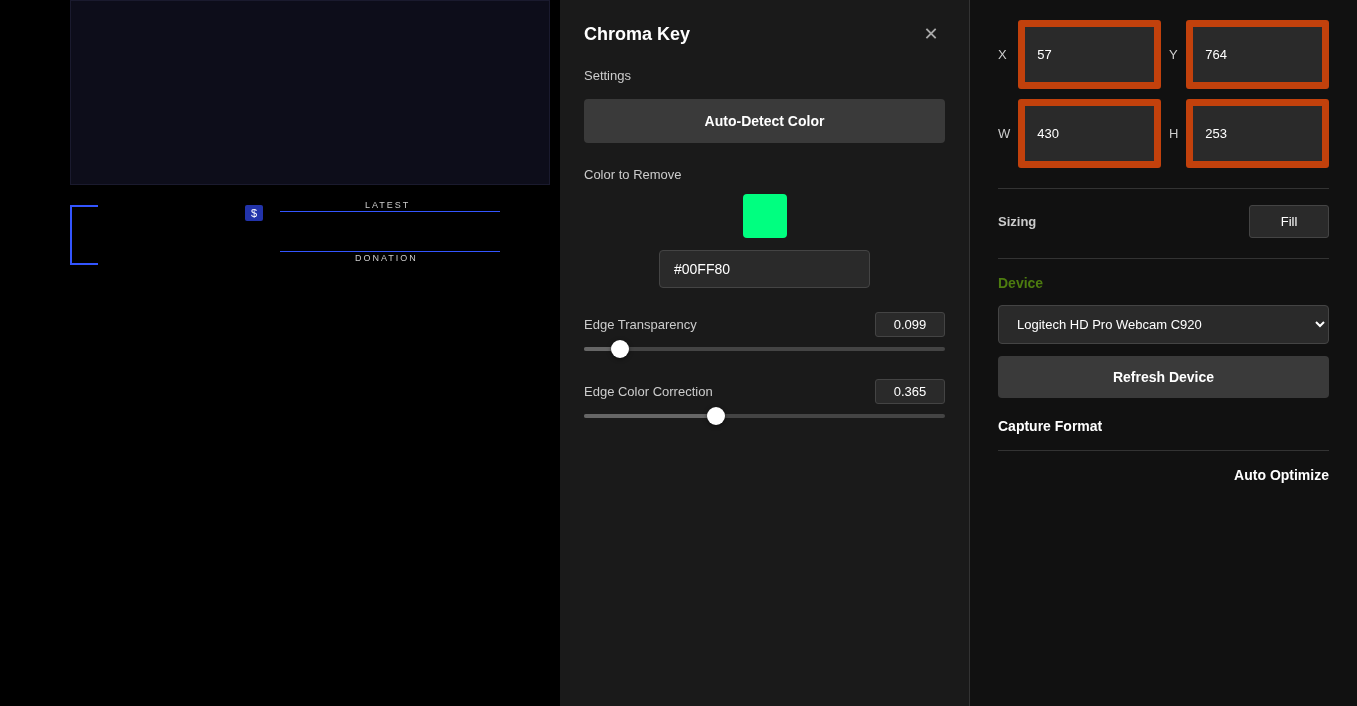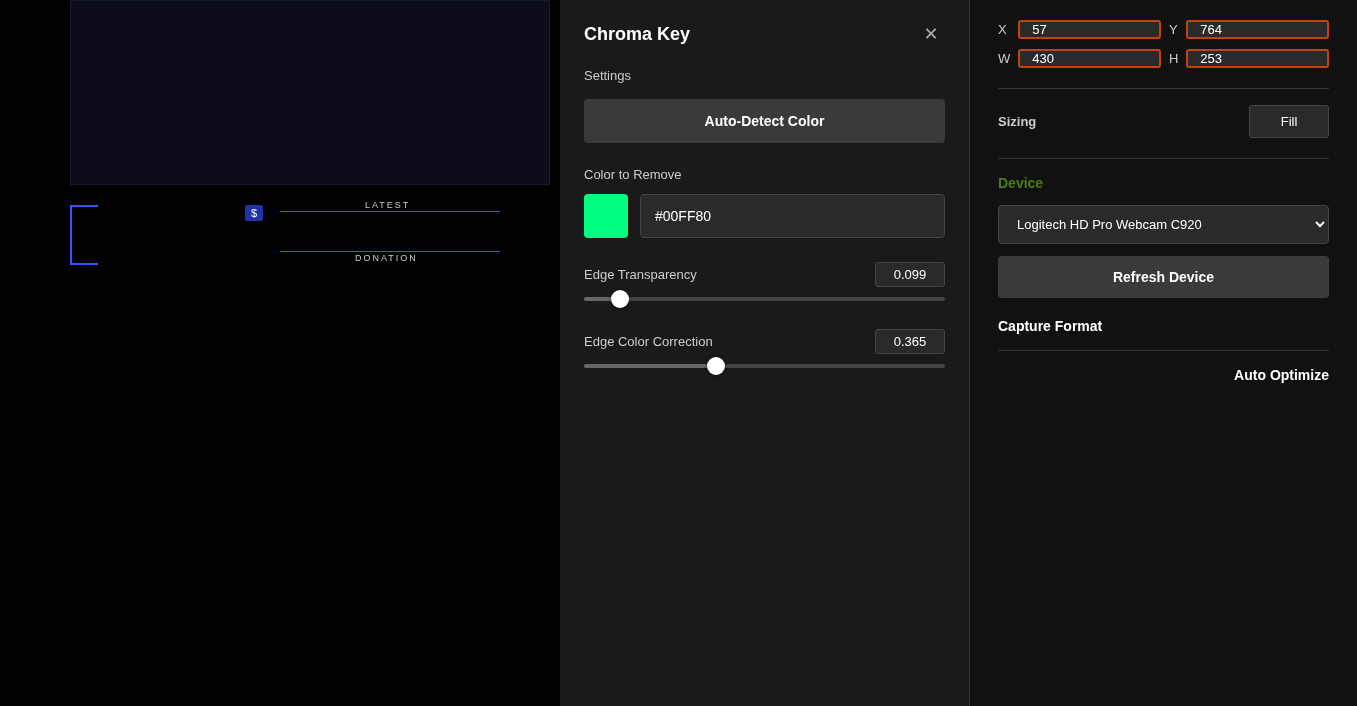--- a/index.html
+++ b/index.html
@@ -166,20 +166,21 @@
       font-size: 13px;
       color: #ccc;
       margin-bottom: 12px;
     }
 
     .color-row {
       display: flex;
       align-items: center;
       gap: 12px;
       margin-bottom: 24px;
+      flex-direction: column;
     }
 
     .color-swatch {
       width: 44px;
       height: 44px;
       background: #00FF80;
       border-radius: 4px;
       cursor: pointer;
       border: none;
       flex-shrink: 0;
@@ -274,23 +275,23 @@
     }
 
     .pos-label {
       font-size: 13px;
       color: #ccc;
       font-weight: 500;
     }
 
     .pos-input {
       background: #2a2a2a;
-      border: 2px solid #c2410c;
-      color: #fff;
-      padding: 0 12px;
+      border: 7px solid #c2410c;
+      color: #fff;
+      padding: 20px 12px;
       font-size: 13px;
       border-radius: 3px;
       width: 100%;
     }
 
     .divider {
       height: 1px;
       background: #333;
       margin: 16px 0;
     }

